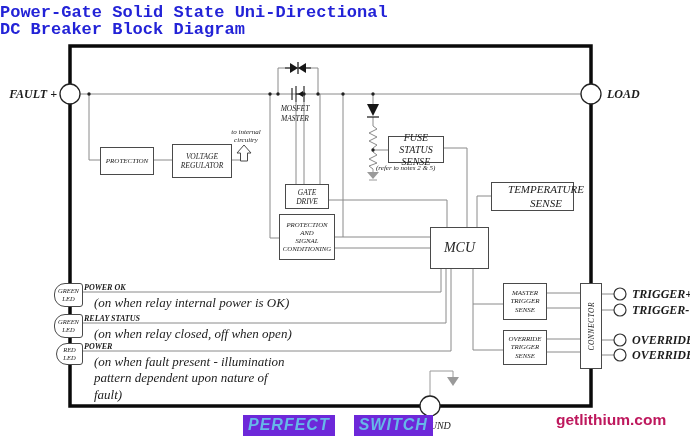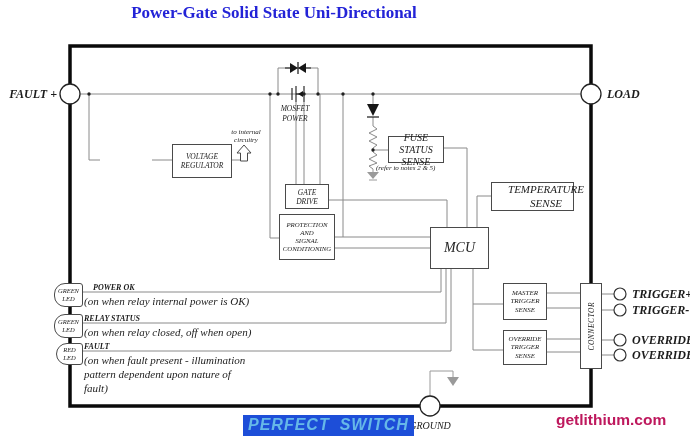--- a/index.html
+++ b/index.html
@@ -8,65 +8,66 @@
     --wire:#8a8a8a;
     --ink:#1a1a1a;
   }
   html,body{margin:0;padding:0;background:#ffffff;}
   .canvas{
     position:relative;width:690px;height:438px;background:#ffffff;overflow:hidden;
     font-family:"Liberation Serif", serif;color:#1a1a1a;
   }
   .abs{position:absolute;}
   .title{
-    left:0;top:4px;width:548px;text-align:center;
-    font-family:Liberation Serif, serif;font-weight:bold;
+    left:0;top:4px;width:548px;text-align:left;
+    font-family:Liberation Mono, monospace;font-weight:bold;
     font-size:17px;line-height:17px;color:var(--title-blue);
   }
   svg.layer{position:absolute;left:0;top:0;}
   .block{
     position:absolute;background:#ffffff;border:1px solid #4a4a4a;
     display:flex;align-items:center;justify-content:center;text-align:center;
     font-style:italic;color:#222;white-space:pre-line;line-height:1.2;
   }
   .plain{position:absolute;font-style:italic;color:#1c1c1c;white-space:pre-line;}
   .led{
     position:absolute;background:#ffffff;border:1px solid #4a4a4a;
     border-radius:11px 3px 3px 11px;
     display:flex;align-items:center;justify-content:center;text-align:center;
     font-style:italic;font-size:6.5px;line-height:1.25;white-space:pre-line;color:#222;
   }
   .led-label{font-weight:bold;font-size:8px;}
-  .led-note{font-size:11px;white-space:pre-line;}
+  .led-note{font-size:13px;white-space:pre-line;margin-left:10px;}
   .pin-label{font-weight:bold;font-size:12px;font-style:italic;}
   .connector{
     position:absolute;background:#ffffff;border:1px solid #4a4a4a;
     display:flex;align-items:center;justify-content:center;
     font-style:italic;font-size:7.5px;letter-spacing:.5px;color:#222;
   }
   .connector span{writing-mode:vertical-rl;transform:rotate(180deg);}
   .logo{position:absolute;left:243px;top:415px;white-space:nowrap;}
   .logo span{
-    display:inline-block;background:#1d4ed8;color:var(--logo-blue);
+    display:inline-block;background:#6d28d9;color:var(--logo-blue);
     font-family:"Liberation Sans", sans-serif;font-weight:bold;font-style:italic;
-    font-size:16px;letter-spacing:1px;padding:1px 5px 2px 5px;margin-right:0;
+    font-size:16px;letter-spacing:1px;padding:1px 5px 2px 5px;margin-right:19px;
   }
   .website{
     position:absolute;left:556px;top:411px;
     font-family:"Liberation Sans", sans-serif;font-weight:bold;font-size:15.5px;color:#be185d;
   }
   .nowrap{white-space:nowrap;}
 </style>
 </head>
 <body>
 
 <div class="canvas">
 
   <div class="abs title">
     <div>Power-Gate Solid State Uni-Directional</div>
+    <div>DC Breaker Block Diagram</div>
   </div>
 
   <svg class="layer" width="690" height="438" viewBox="0 0 690 438">
 
     <rect x="70" y="46" width="521" height="360" fill="none" stroke="#0a0a0a" stroke-width="3.5"></rect>
 
     <g stroke="#8a8a8a" stroke-width="1" fill="none">
       <path d="M80,94 H581"></path>
       <path d="M89,94 V160 H100"></path>
       <path d="M152,160 H172"></path>
@@ -158,20 +159,21 @@
         <circle cx="620" cy="310" r="6"></circle>
       <circle cx="620" cy="340" r="6"></circle>
         <circle cx="620" cy="355" r="6"></circle>
     </g>
   </svg>
 
   <div class="plain" style="left:0;top:87px;width:57px;text-align:right;font-size:12px;font-weight:600;">FAULT +</div>
   <div class="plain" style="left:607px;top:87px;font-size:12px;font-weight:600;">LOAD</div>
   <div class="plain" style="left:403px;top:420px;width:54px;text-align:center;font-size:10px;">GROUND</div>
 
+  <div class="block" style="left:100px;top:147px;width:52px;height:26px;font-size:7px;">PROTECTION</div>
   <div class="block" style="left:172px;top:144px;width:58px;height:32px;font-size:7.5px;">VOLTAGE
 REGULATOR</div>
   <div class="block" style="left:285px;top:184px;width:42px;height:23px;font-size:7.5px;">GATE
 DRIVE</div>
   <div class="block" style="left:279px;top:214px;width:54px;height:44px;font-size:6.8px;">PROTECTION
 AND
 SIGNAL
 CONDITIONING</div>
   <div class="block" style="left:388px;top:136px;width:54px;height:25px;font-size:10px;">FUSE STATUS
 SENSE</div>
@@ -182,38 +184,38 @@
 TRIGGER
 SENSE</div>
   <div class="block" style="left:503px;top:330px;width:42px;height:33px;font-size:6.8px;">OVERRIDE
 TRIGGER
 SENSE</div>
   <div class="connector" style="left:580px;top:283px;width:20px;height:84px;">
     <span>CONNECTOR</span>
   </div>
 
   <div class="plain" style="left:272px;top:104px;width:46px;text-align:center;font-size:7.5px;line-height:1.3;">MOSFET
-POWER</div>
+MASTER</div>
   <div class="plain" style="left:222px;top:128px;width:48px;text-align:center;font-size:7px;line-height:1.2;">to internal
 circuitry</div>
   <div class="plain nowrap" style="left:376px;top:164px;font-size:7px;">(refer to notes 2 &amp; 5)</div>
 
   <div class="led" style="left:54px;top:283px;width:27px;height:22px;">GREEN
 LED</div>
-  <div class="plain led-label" style="left:84px;top:283px;padding-left:9px;">POWER OK</div>
+  <div class="plain led-label" style="left:84px;top:283px;">POWER OK</div>
   <div class="plain led-note nowrap" style="left:84px;top:295px;">(on when relay internal power is OK)</div>
 
   <div class="led" style="left:54px;top:314px;width:27px;height:22px;">GREEN
 LED</div>
   <div class="plain led-label" style="left:84px;top:314px;">RELAY STATUS</div>
   <div class="plain led-note nowrap" style="left:84px;top:326px;">(on when relay closed, off when open)</div>
 
   <div class="led" style="left:56px;top:343px;width:25px;height:20px;">RED
 LED</div>
-  <div class="plain led-label" style="left:84px;top:342px;">FAULT</div>
+  <div class="plain led-label" style="left:84px;top:342px;">POWER</div>
   <div class="plain led-note" style="left:84px;top:354px;line-height:1.25;">(on when fault present - illumination
 pattern dependent upon nature of
 fault)</div>
 
   <div class="plain pin-label" style="left:632px;top:287px;">TRIGGER+</div>
   <div class="plain pin-label" style="left:632px;top:303px;">TRIGGER-</div>
   <div class="plain pin-label" style="left:632px;top:333px;">OVERRIDE+</div>
   <div class="plain pin-label" style="left:632px;top:348px;">OVERRIDE-</div>
 
   <div class="logo">

